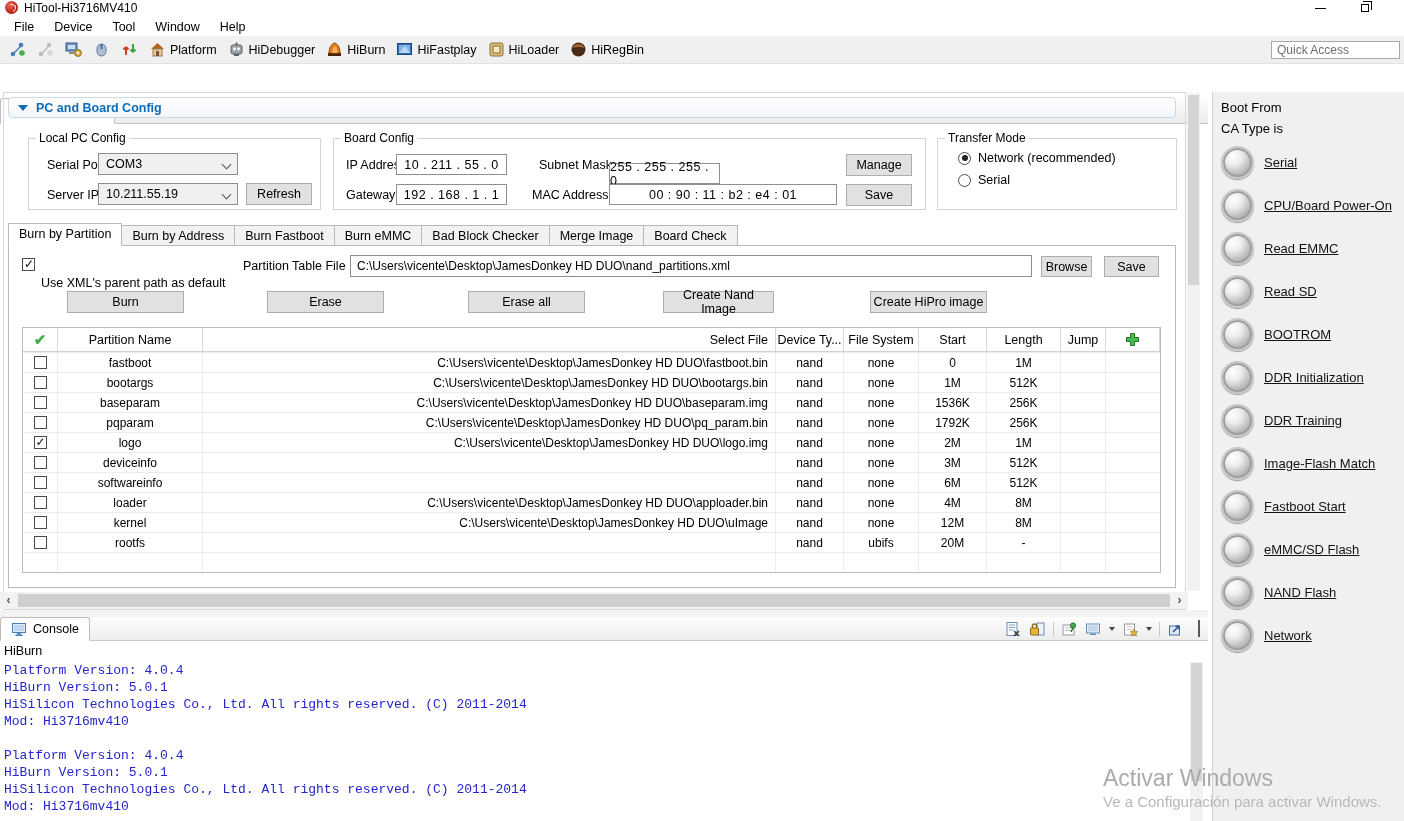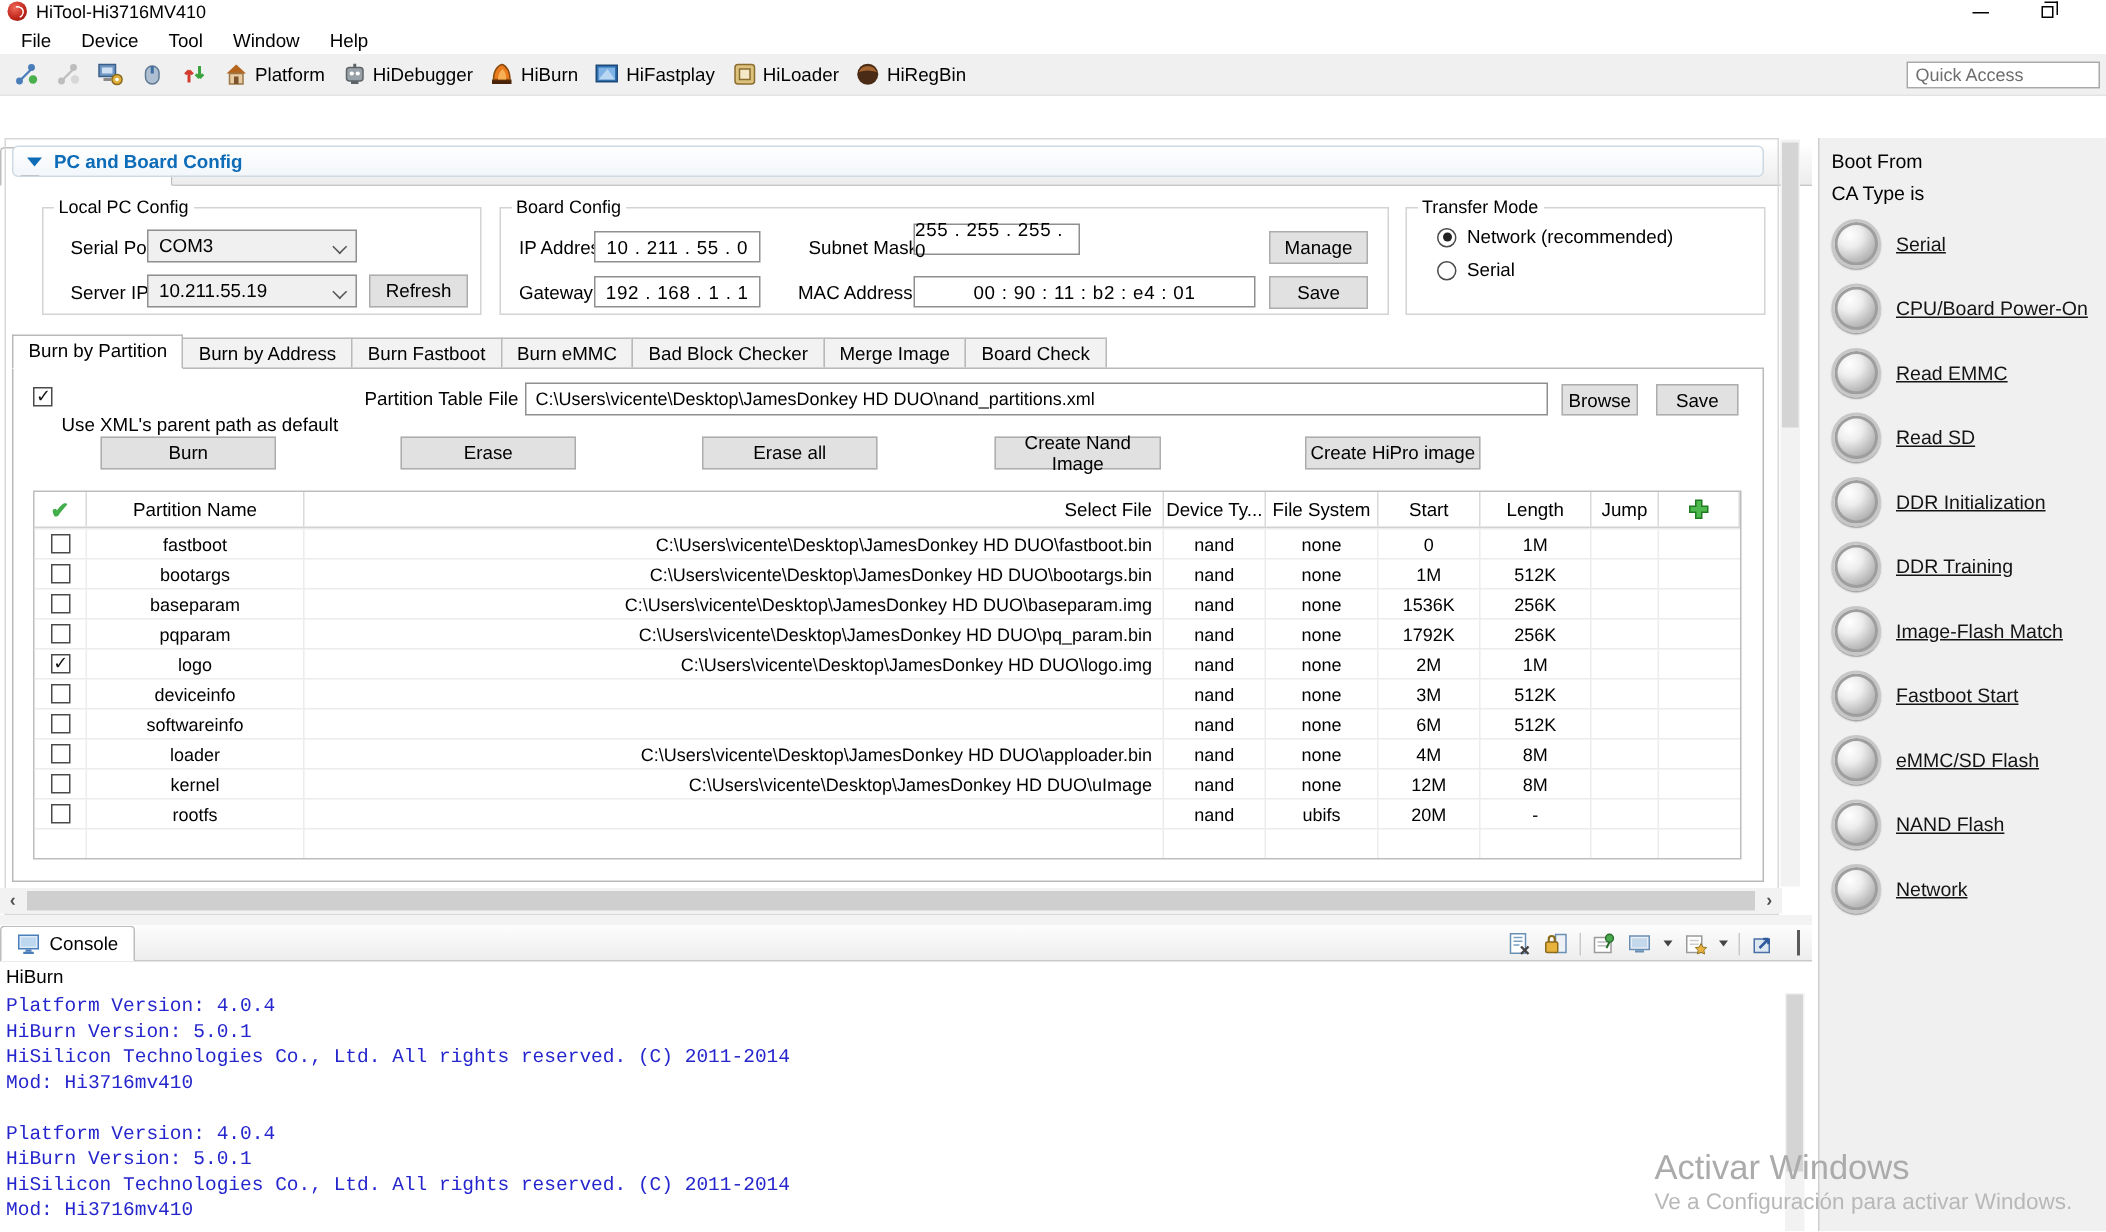--- a/index.html
+++ b/index.html
@@ -327,21 +327,21 @@
           <span>10.211.55.19</span>
         </span>
       <button class="btn" style="left:217px;top:38px;width:66px;height:22px;">Refresh</button>
     </fieldset>
 
     <fieldset class="fs-board">
       <legend>Board Config</legend>
       <span class="flabel" style="left:12px;top:13px;">IP Address</span>
       <span class="ipbox" style="left:62px;top:9px;width:111px;">10 . 211 . 55 . 0</span>
       <span class="flabel" style="left:205px;top:13px;">Subnet Mask</span>
-      <span class="ipbox" style="left:275px;top:4px;width:111px;">255 . 255 . 255 . 0</span>
+      <span class="ipbox" style="left:275px;top:18px;width:111px;">255 . 255 . 255 . 0</span>
       <button class="btn" style="left:512px;top:9px;width:66px;height:22px;">Manage</button>
       <span class="flabel" style="left:12px;top:43px;">Gateway</span>
       <span class="ipbox" style="left:62px;top:39px;width:111px;">192 . 168 . 1 . 1</span>
       <span class="flabel" style="left:198px;top:43px;">MAC Address</span>
       <span class="ipbox" style="left:275px;top:39px;width:228px;">00 : 90 : 11 : b2 : e4 : 01</span>
       <button class="btn" style="left:512px;top:39px;width:66px;height:22px;">Save</button>
     </fieldset>
 
     <fieldset class="fs-transfer">
       <legend>Transfer Mode</legend>
@@ -706,20 +706,24 @@
           <div class="sv-item">
             <span class="sv-circle"></span>
             <span class="sv-label">Read EMMC</span>
           </div>
 
           <div class="sv-item">
             <span class="sv-circle"></span>
             <span class="sv-label">Read SD</span>
           </div>
 
+          <div class="sv-item">
+            <span class="sv-circle"></span>
+            <span class="sv-label">BOOTROM</span>
+          </div>
 
           <div class="sv-item">
             <span class="sv-circle"></span>
             <span class="sv-label">DDR Initialization</span>
           </div>
 
           <div class="sv-item">
             <span class="sv-circle"></span>
             <span class="sv-label">DDR Training</span>
           </div>

